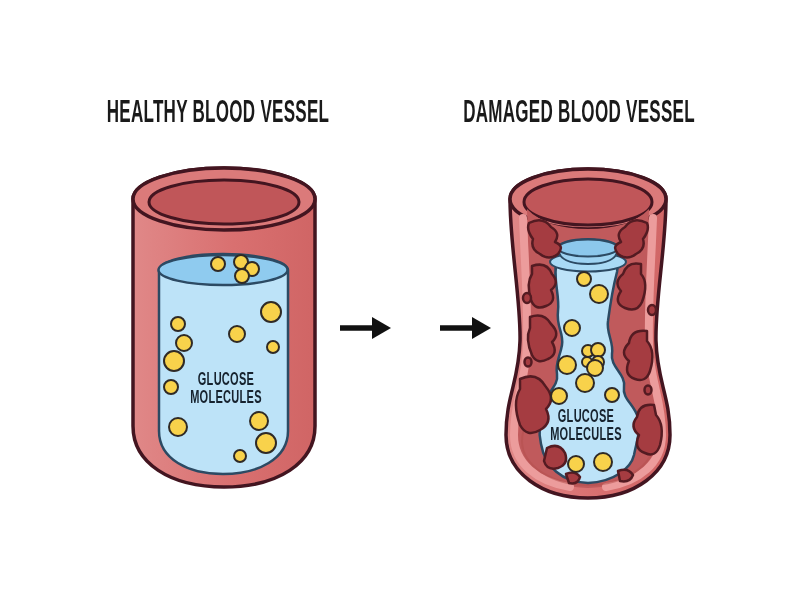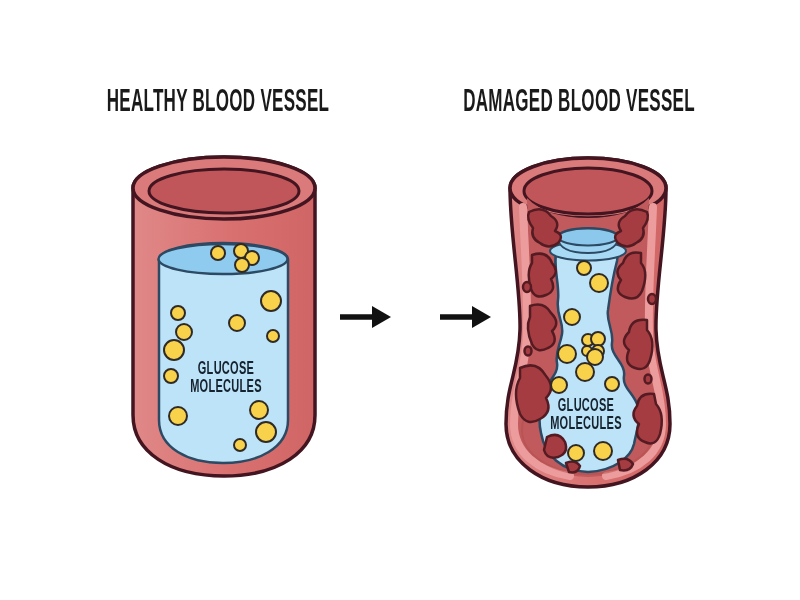--- a/index.html
+++ b/index.html
@@ -1,17 +1,17 @@
 <!DOCTYPE html>
 <html><head>
 <meta charset="utf-8">
 <style>
   html,body{margin:0;padding:0;background:#ffffff;}
   .stage{position:relative;width:800px;height:503px;background:#ffffff;overflow:hidden;
-         font-family:"Liberation Sans",sans-serif;}
+         font-family:"Liberation Sans",sans-serif;margin-top:11px;}
   svg{display:block}
   .title-text{font-family:"Liberation Sans",sans-serif;font-weight:bold;font-size:31px;
               fill:#1a1a1a;letter-spacing:.5px;}
   .label-text{font-family:"Liberation Sans",sans-serif;font-weight:bold;font-size:19px;
               fill:#16222e;letter-spacing:.5px;}
   .wall{fill:url(#wallGrad);stroke:#431520;stroke-width:3.5;}
   .rim{fill:#db7a7a;stroke:#431520;stroke-width:3.5;}
   .opening{fill:#c05659;stroke:#431520;stroke-width:3;}
   .interior{fill:#c05a5c;}
   .cutedge{fill:none;stroke:#ec9c9c;stroke-width:8;stroke-linecap:round;}

